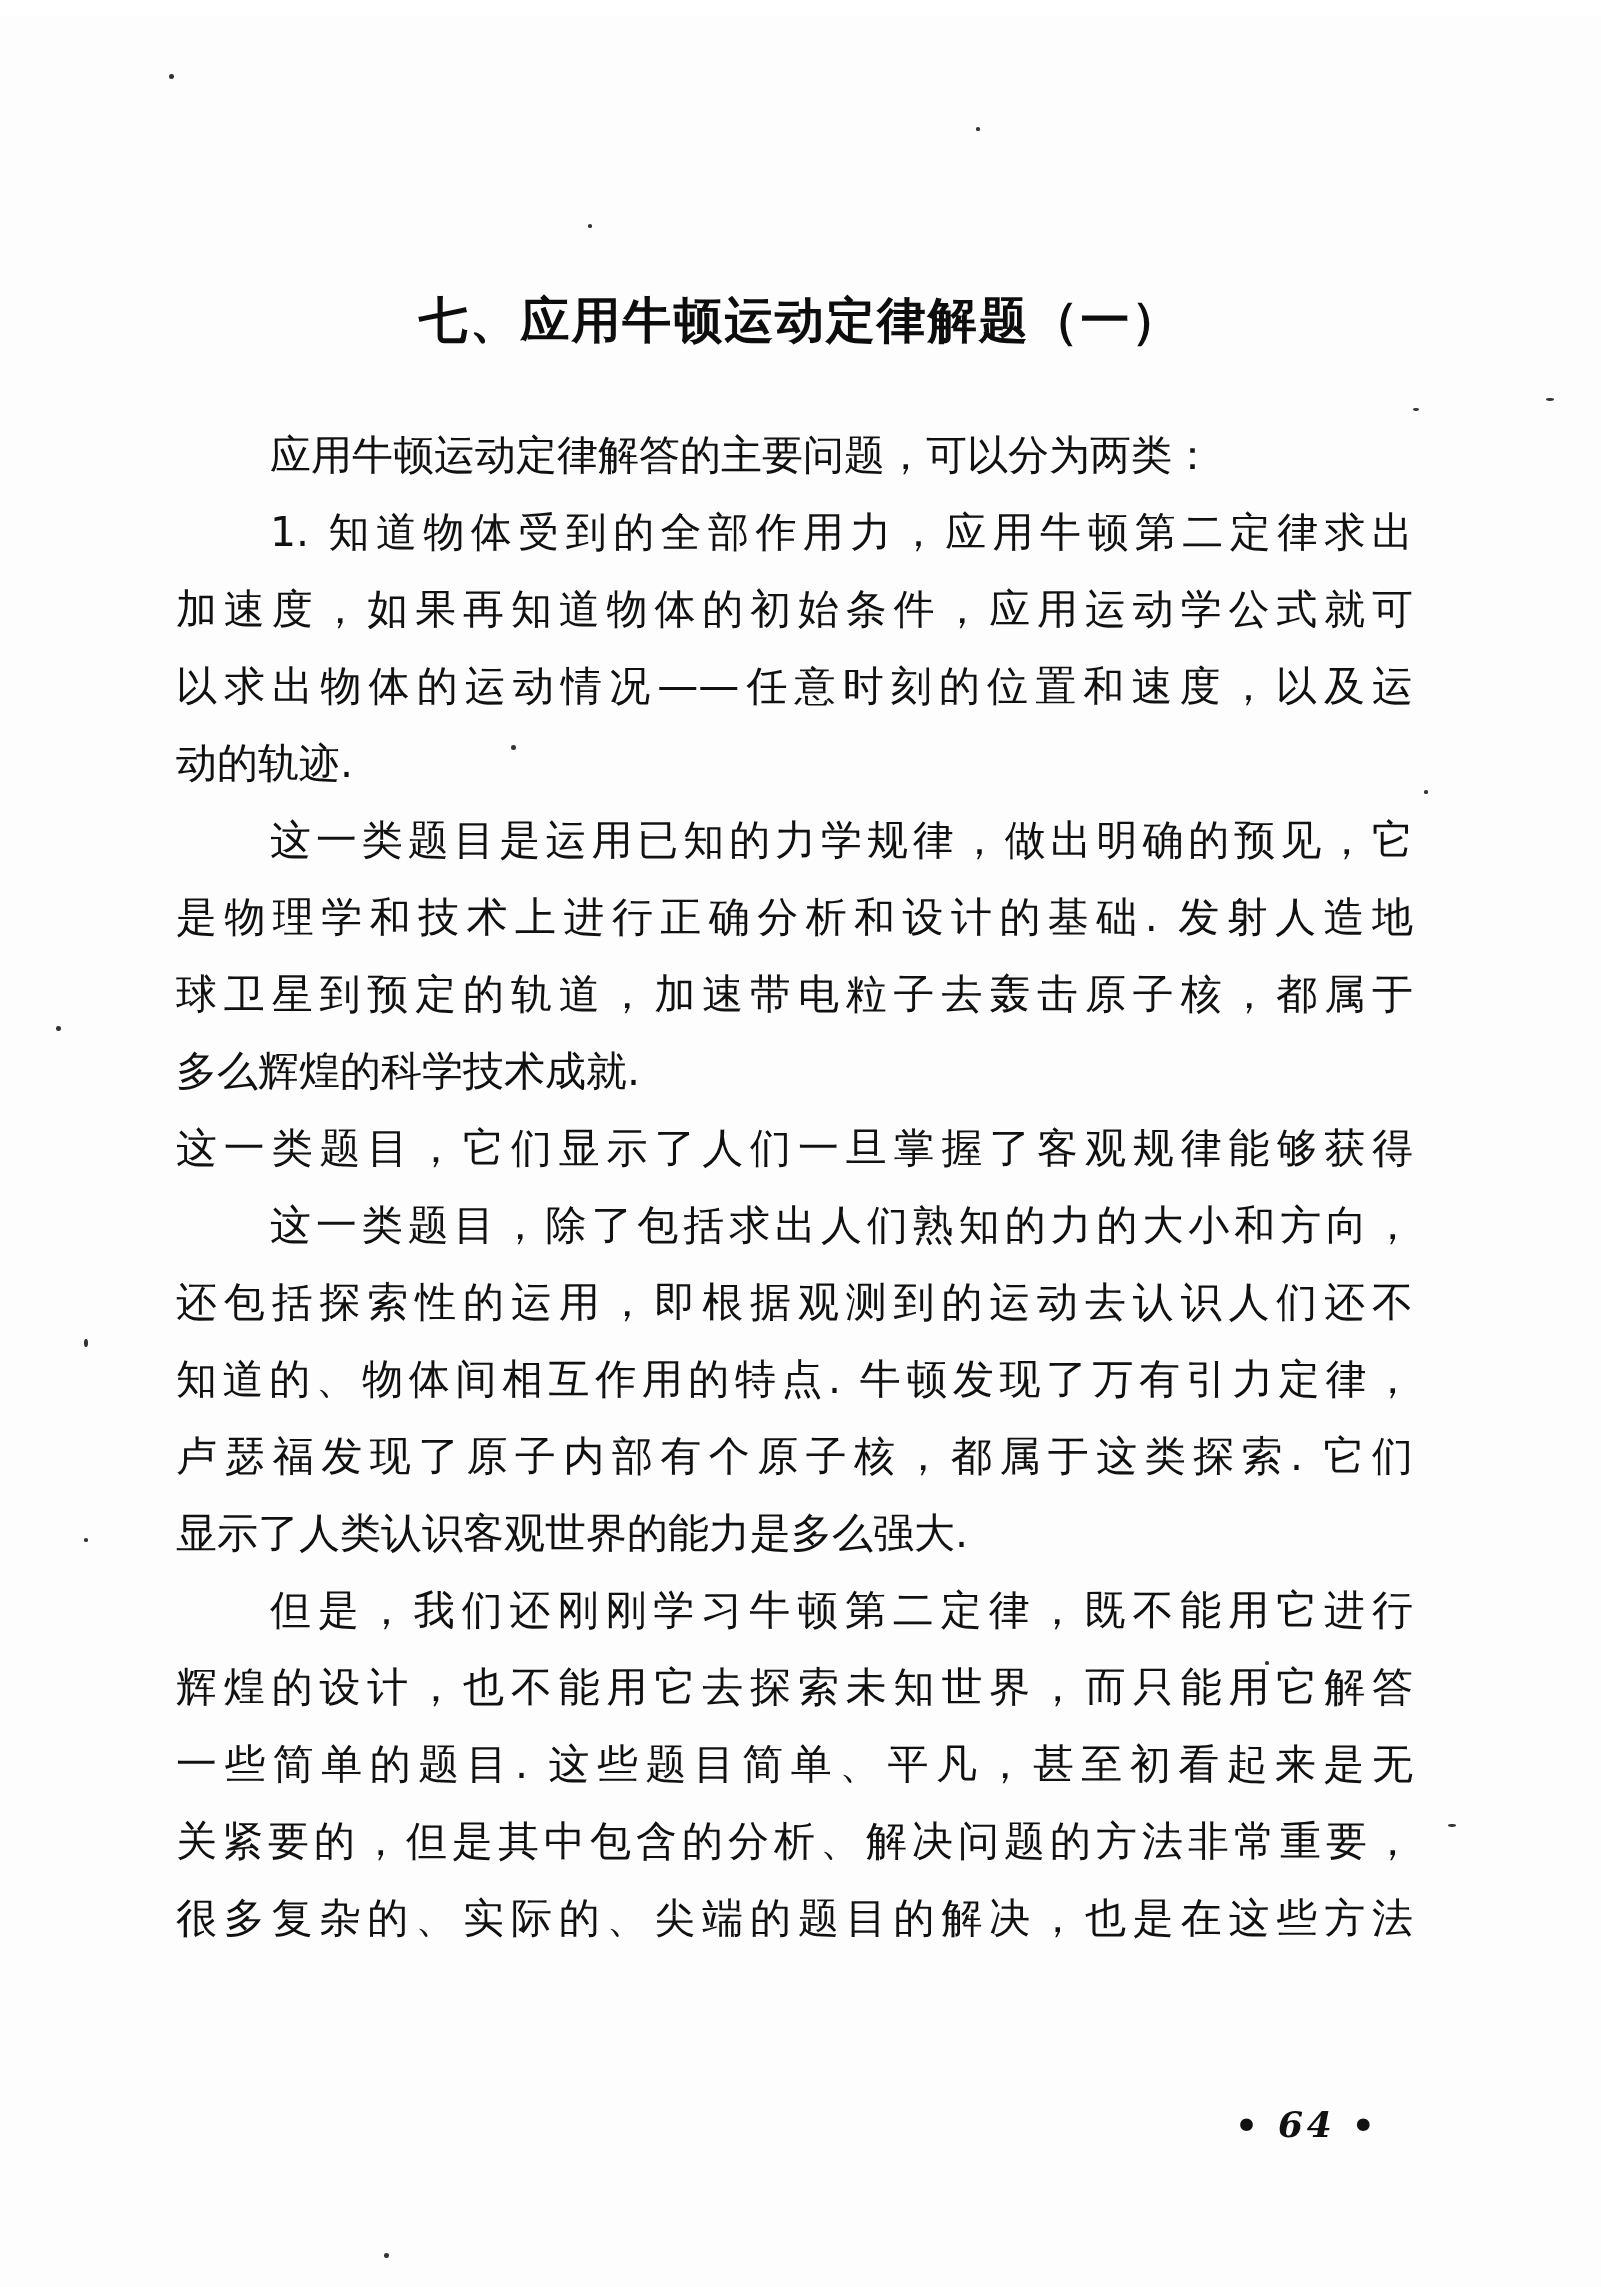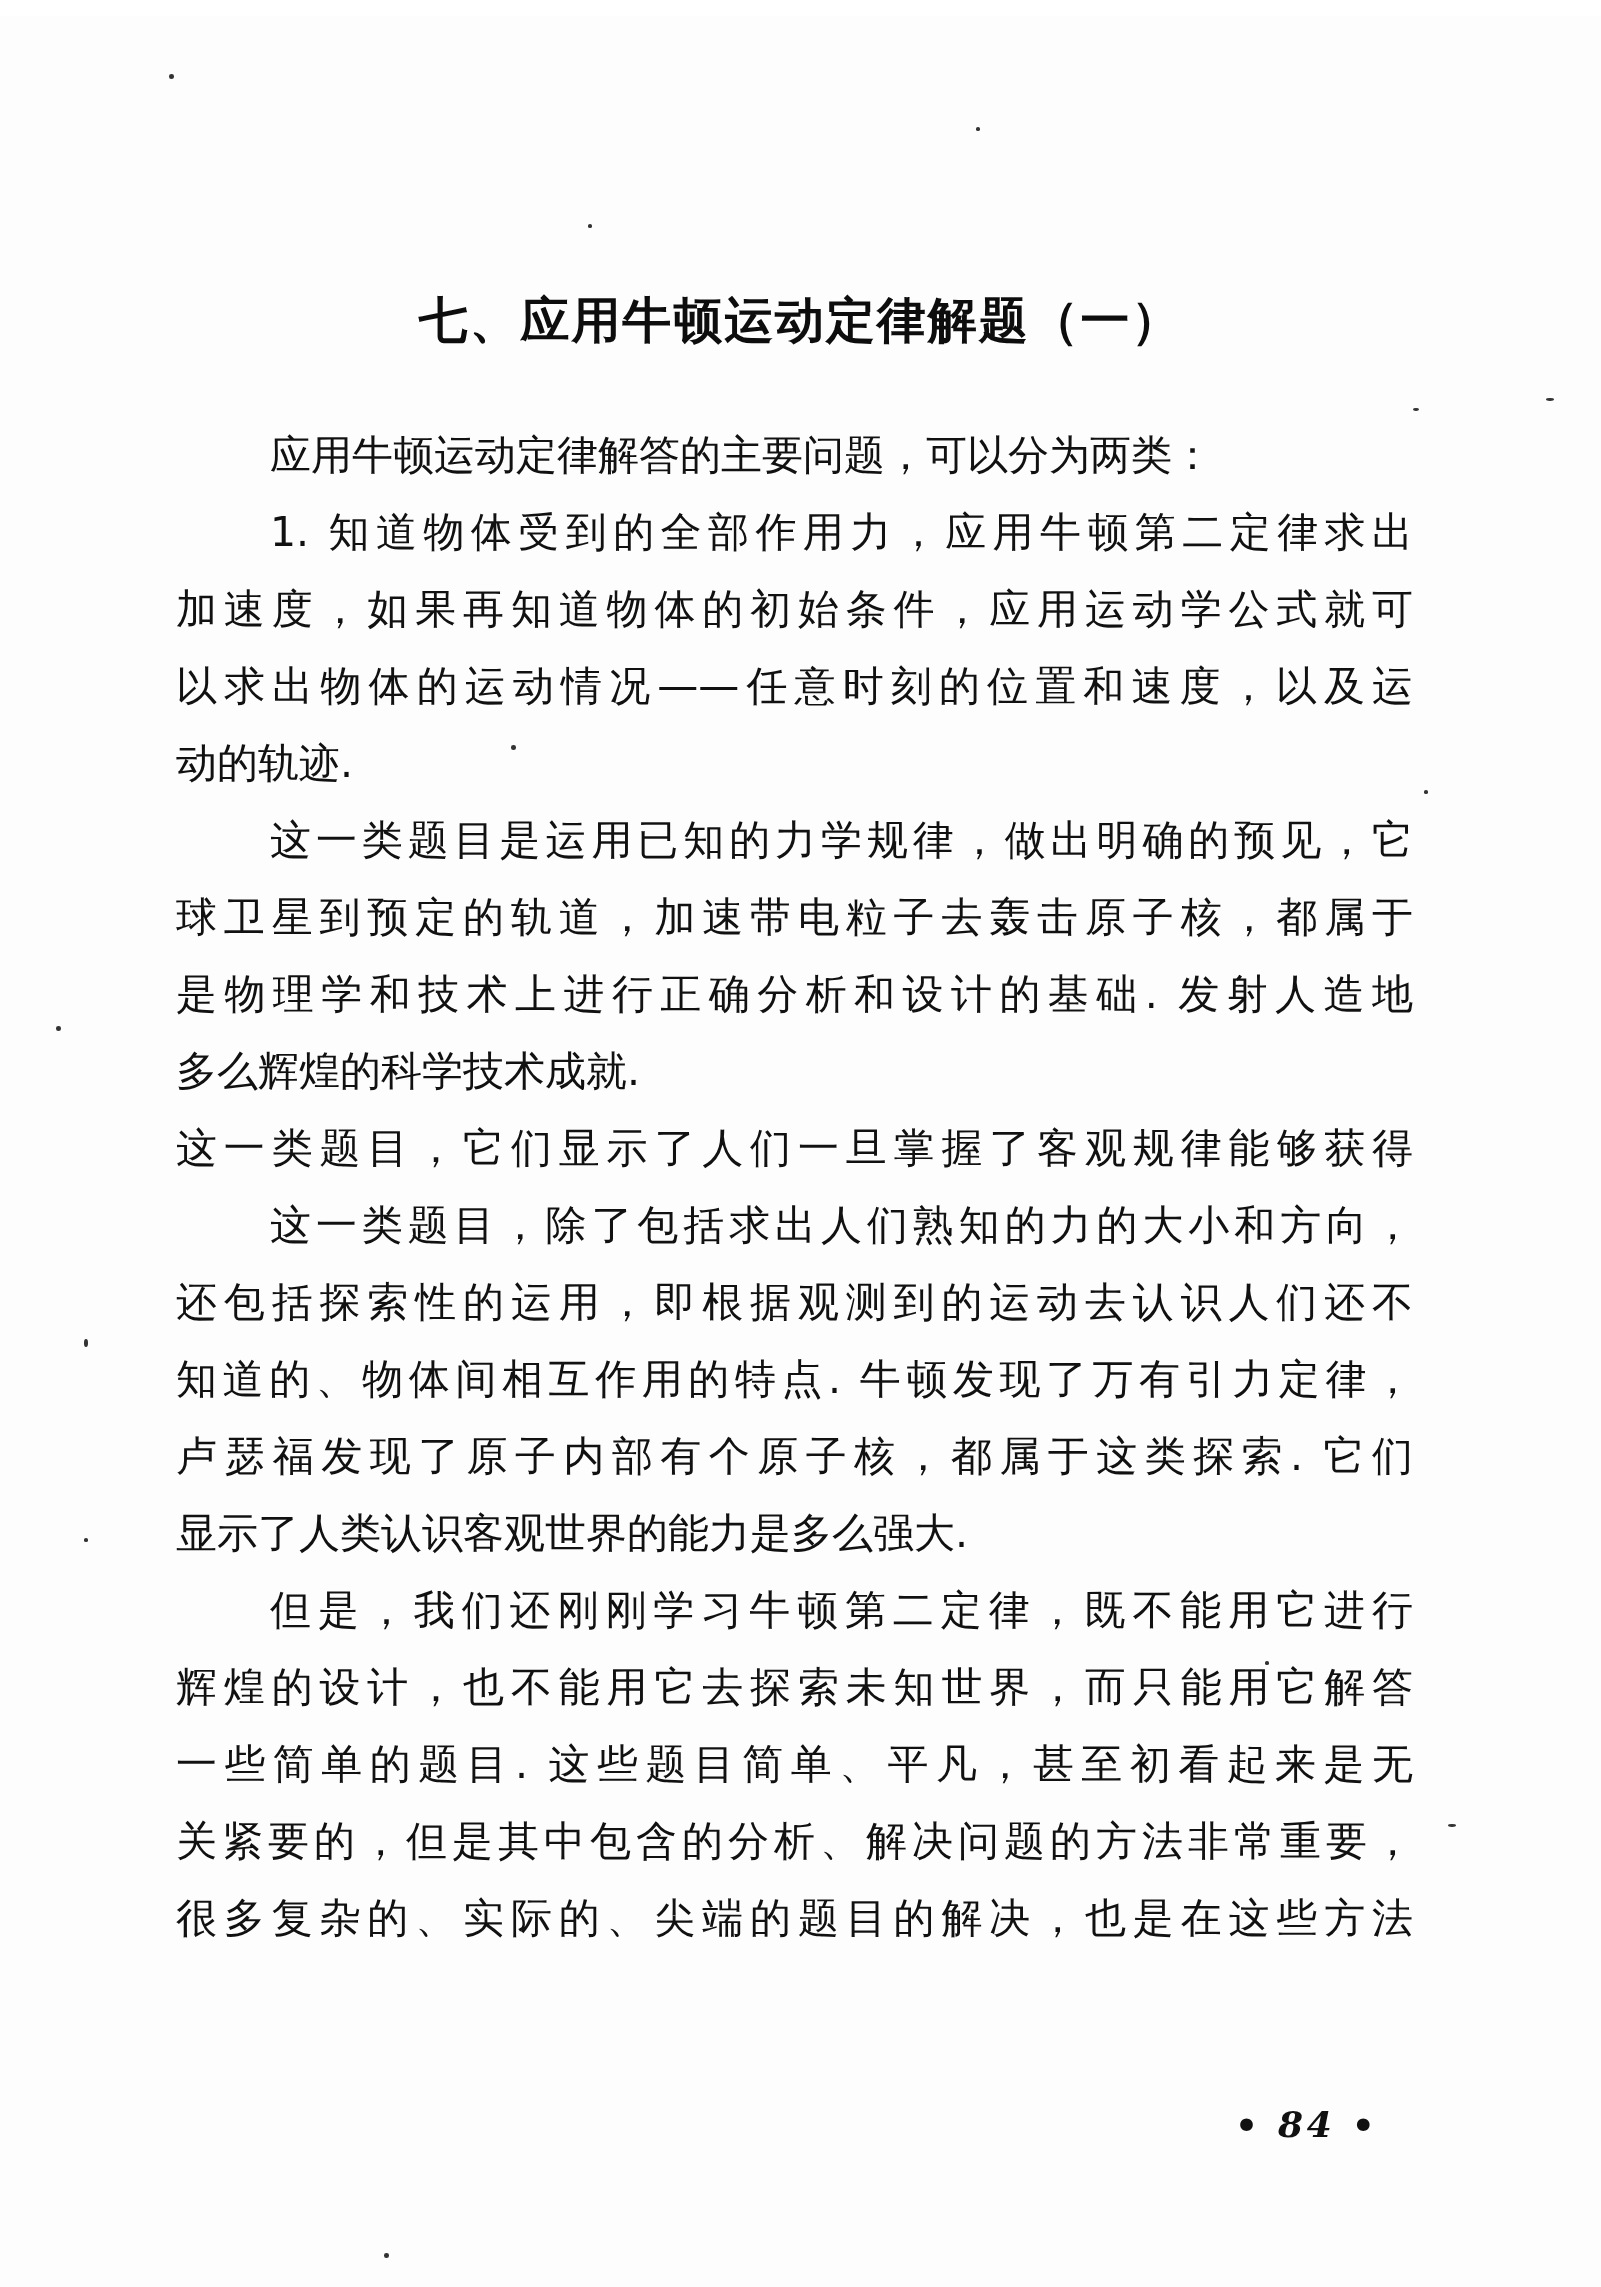--- a/index.html
+++ b/index.html
@@ -90,22 +90,22 @@
 
     <div>
       <span class="line indent">1. 知道物体受到的全部作用力，应用牛顿第二定律求出</span>
       <span class="line">加速度，如果再知道物体的初始条件，应用运动学公式就可</span>
       <span class="line">以求出物体的运动情况——任意时刻的位置和速度，以及运</span>
       <span class="line last">动的轨迹.</span>
     </div>
 
     <div>
       <span class="line indent">这一类题目是运用已知的力学规律，做出明确的预见，它</span>
+      <span class="line">是物理学和技术上进行正确分析和设计的基础. 发射人造地</span>
       <span class="line">球卫星到预定的轨道，加速带电粒子去轰击原子核，都属于</span>
-      <span class="line">是物理学和技术上进行正确分析和设计的基础. 发射人造地</span>
       <span class="line last">多么辉煌的科学技术成就.</span>
       <span class="line">这一类题目，它们显示了人们一旦掌握了客观规律能够获得</span>
     </div>
 
 
     <div>
       <span class="line indent">这一类题目，除了包括求出人们熟知的力的大小和方向，</span>
       <span class="line">还包括探索性的运用，即根据观测到的运动去认识人们还不</span>
       <span class="line">知道的、物体间相互作用的特点. 牛顿发现了万有引力定律，</span>
       <span class="line">卢瑟福发现了原子内部有个原子核，都属于这类探索. 它们</span>
@@ -115,21 +115,21 @@
     <div>
       <span class="line indent">但是，我们还刚刚学习牛顿第二定律，既不能用它进行</span>
       <span class="line">辉煌的设计，也不能用它去探索未知世界，而只能用它解答</span>
       <span class="line">一些简单的题目. 这些题目简单、平凡，甚至初看起来是无</span>
       <span class="line">关紧要的，但是其中包含的分析、解决问题的方法非常重要，</span>
       <span class="line">很多复杂的、实际的、尖端的题目的解决，也是在这些方法</span>
     </div>
 
   </div>
 
-  <div class="page-number">• 84 •</div>
+  <div class="page-number">• 64 •</div>
 
   <span class="speck" style="left:169px;top:58px;width:4.7px;height:4.7px;"></span>
   <span class="speck" style="left:976px;top:111px;width:3.7px;height:3.7px;"></span>
   <span class="speck" style="left:588px;top:208px;width:3.7px;height:3.7px;"></span>
   <span class="speck" style="left:1413px;top:392px;width:5.6px;height:2.8px;"></span>
   <span class="speck" style="left:1546px;top:382px;width:7.5px;height:2.8px;"></span>
   <span class="speck" style="left:511px;top:729px;width:4.7px;height:4.7px;"></span>
   <span class="speck" style="left:1424px;top:774px;width:3.7px;height:3.7px;"></span>
   <span class="speck" style="left:56px;top:1010px;width:4.7px;height:4.7px;"></span>
   <span class="speck" style="left:84px;top:1323px;width:3.7px;height:7.5px;"></span>

